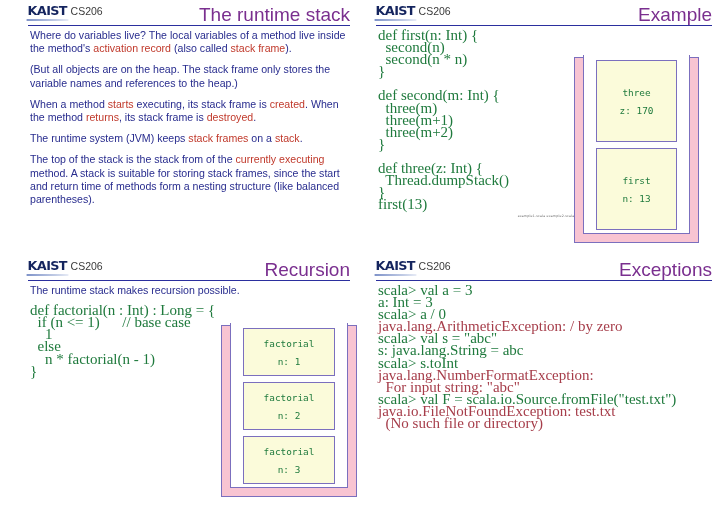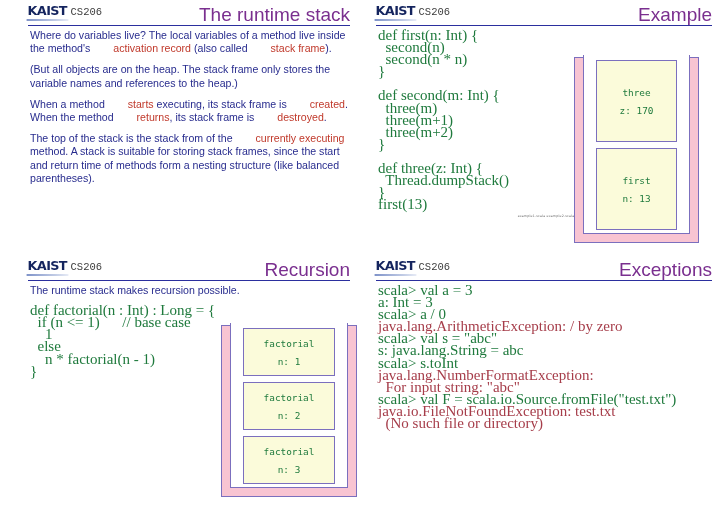--- a/index.html
+++ b/index.html
@@ -31,21 +31,21 @@
     line-height:1;
     transform:scaleX(1.02);
     position:relative;
   }
   .kaist .aglyph{display:inline-block;transform:skewX(-2deg);}
   .kaist::after{
     content:"";position:absolute;left:-1px;right:-1px;bottom:-3.5px;height:2.5px;
     background:linear-gradient(to right,#7f93c9,#c3cde6 70%,#e8ecf6);
   }
   .course{
-    font-size:10.5px;color:#3a3a3a;font-family:Liberation Mono, monospace;
+    font-size:10.5px;color:#3a3a3a;font-family:Liberation Sans, sans-serif;
     letter-spacing:0px;
   }
   .slide-title{
     position:absolute;right:0;top:0;
     font-size:19px;color:#7a2f8f;
     font-family:"Liberation Sans",sans-serif;
     white-space:nowrap;
   }
   .rule{
     position:absolute;left:28px;right:10px;top:25px;height:0;
@@ -60,21 +60,21 @@
 
   
   .para{
     color:#282c8e;
     font-size:10.6px;
     line-height:13.2px;
     margin:0 0 8px 0;
     font-family:"Liberation Sans",sans-serif;
   }
   .para.tight{margin-bottom:7px;}
-  .hl{color:#c0392b;margin-left:20px;}
+  .hl{color:#c0392b;}
 
   
   .code{
     font-family:Liberation Serif, serif;
     font-size:15px;
     line-height:12.1px;
     color:#1f7a3d;
     white-space:pre;
     margin:0;
   }
@@ -136,20 +136,21 @@
         <span class="kaist">K<span class="aglyph">A</span>IST</span>
         <span class="course">CS206</span>
       </div>
       <div class="slide-title">The runtime stack</div>
     </div>
     <div class="rule"></div>
     <div class="body">
       <p class="para"><span>Where do variables live?  The local variables of a method live inside the method's </span><span class="hl">activation record</span><span> (also called </span><span class="hl">stack frame</span><span>).</span></p>
       <p class="para"><span>(But all objects are on the heap.  The stack frame only stores the variable names and references to the heap.)</span></p>
       <p class="para"><span>When a method </span><span class="hl">starts</span><span> executing, its stack frame is </span><span class="hl">created</span><span>. When the method </span><span class="hl">returns</span><span>, its stack frame is </span><span class="hl">destroyed</span><span>.</span></p>
+      <p class="para"><span>The runtime system (JVM) keeps </span><span class="hl">stack frames</span><span> on a </span><span class="hl">stack</span><span>.</span></p>
       <p class="para"><span>The top of the stack is the stack from of the </span><span class="hl">currently executing</span><span> method.  A stack is suitable for storing stack frames, since the start and return time of methods form a nesting structure (like balanced parentheses).</span></p>
     </div>
   </div>
 
   <div class="slide tr">
     <div class="slide-head">
       <div class="logo-wrap">
         <span class="kaist">K<span class="aglyph">A</span>IST</span>
         <span class="course">CS206</span>
       </div>

